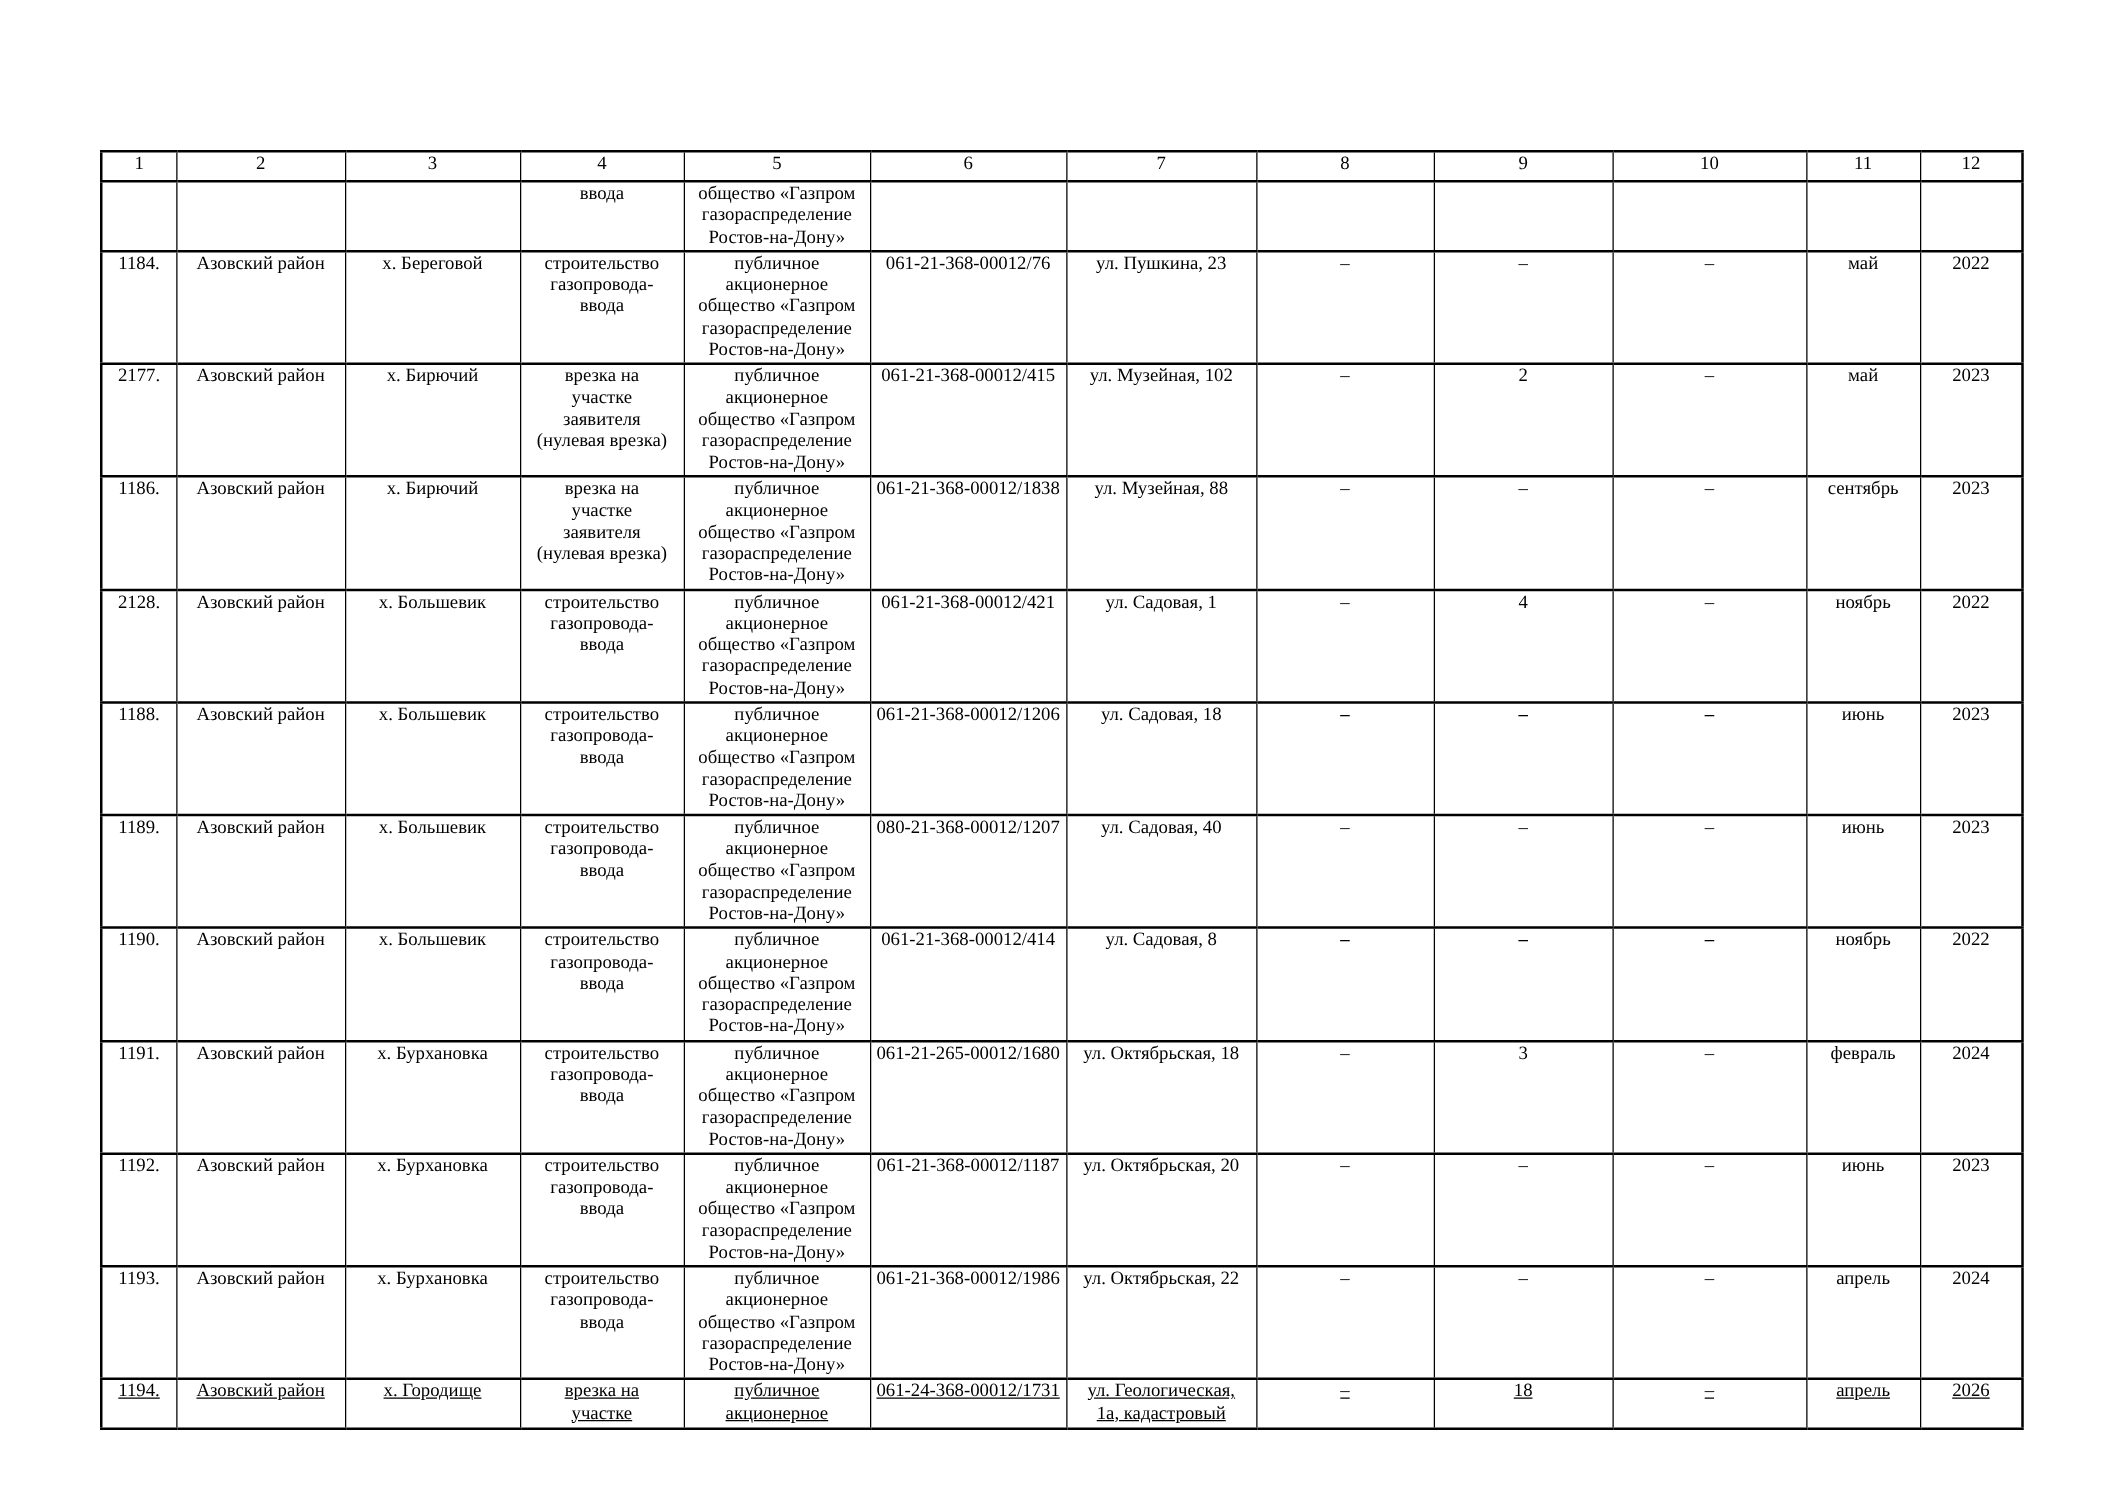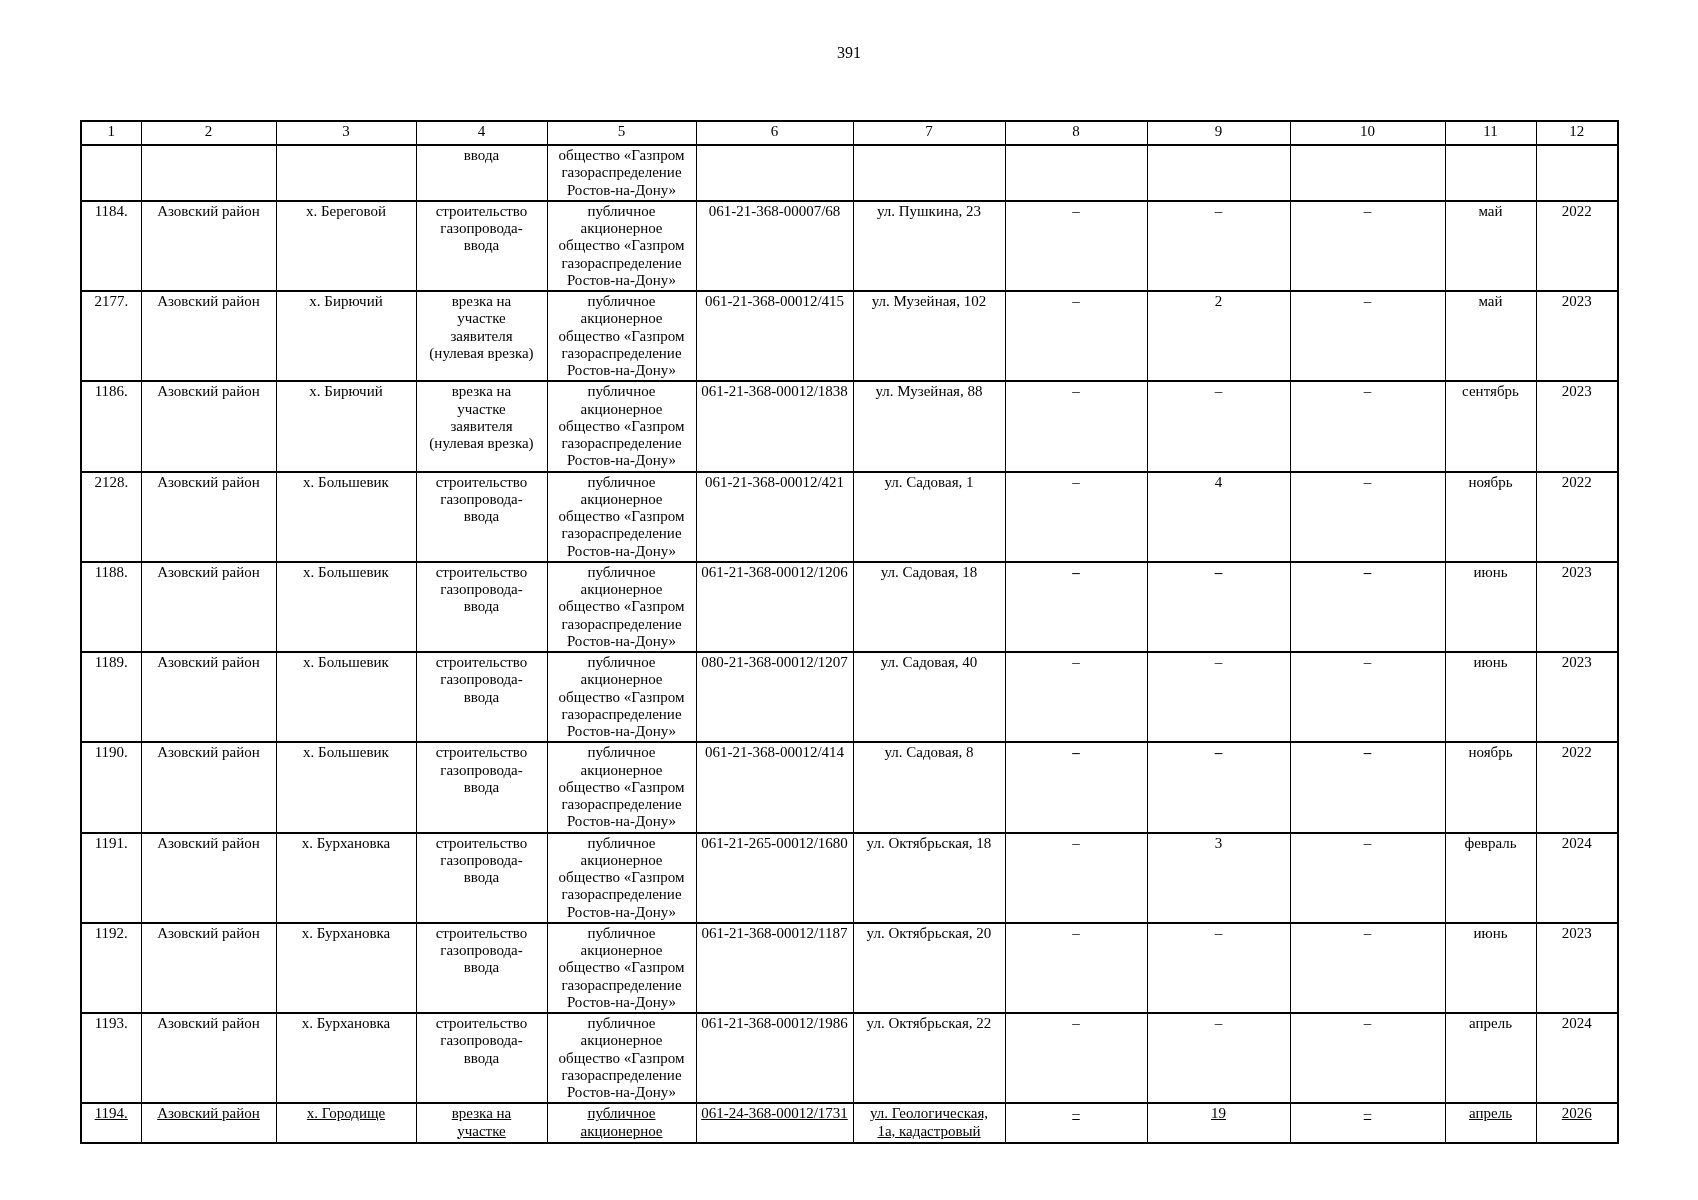--- a/index.html
+++ b/index.html
@@ -67,21 +67,20 @@
   col.c9  { width: 143px; }
   col.c10 { width: 155px; }
   col.c11 { width: 91px; }
   col.c12 { width: 82px; }
 </style>
 </head>
 <body>
 
 <div class="page">
 
-  <div class="page-number">391</div>
 
   <table class="doc-table">
     <colgroup>
       <col class="c1">
         <col class="c2">
         <col class="c3">
         <col class="c4">
       <col class="c5">
         <col class="c6">
         <col class="c7">
@@ -129,21 +128,21 @@
       <td>Азовский район</td>
       <td>х. Береговой</td>
       <td>строительство
 газопровода-
 ввода</td>
       <td>публичное
 акционерное
 общество «Газпром
 газораспределение
 Ростов-на-Дону»</td>
-      <td>061-21-368-00007/68</td>
+      <td>061-21-368-00012/76</td>
       <td>ул. Пушкина, 23</td>
       <td>–</td>
       <td>–</td>
       <td>–</td>
       <td>май</td>
       <td>2022</td>
     </tr>
         <tr class="full">
       <td>2177.</td>
       <td>Азовский район</td>
@@ -331,21 +330,21 @@
       <td>Азовский район</td>
       <td>х. Городище</td>
       <td>врезка на
 участке</td>
       <td>публичное
 акционерное</td>
       <td>061-24-368-00012/1731</td>
       <td>ул. Геологическая,
 1а, кадастровый</td>
       <td>–</td>
-      <td>19</td>
+      <td>18</td>
       <td>–</td>
       <td>апрель</td>
       <td>2026</td>
     </tr>
       </tbody>
   </table>
 
 </div>
 
 </body></html>

